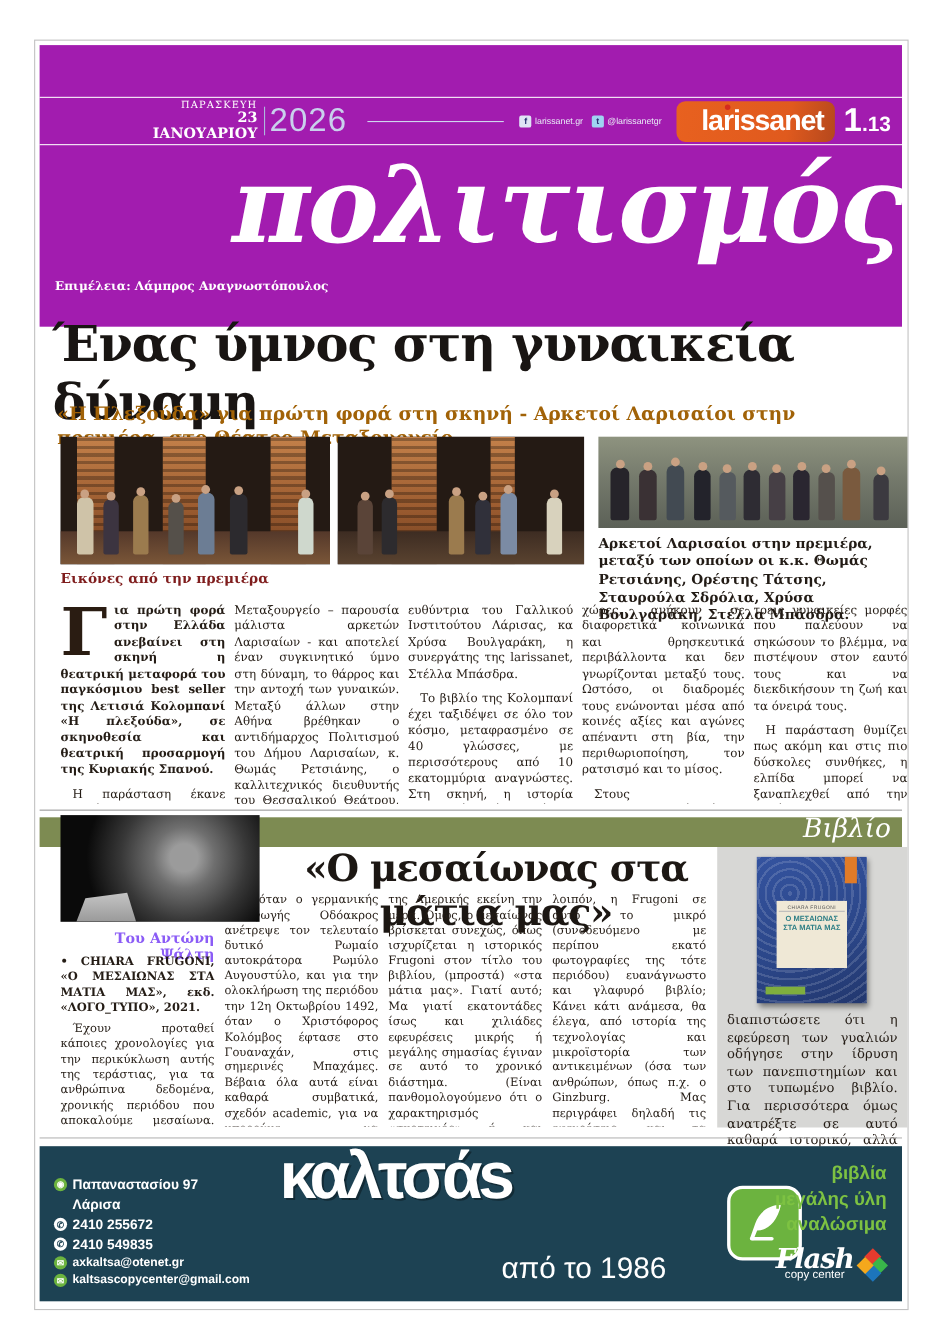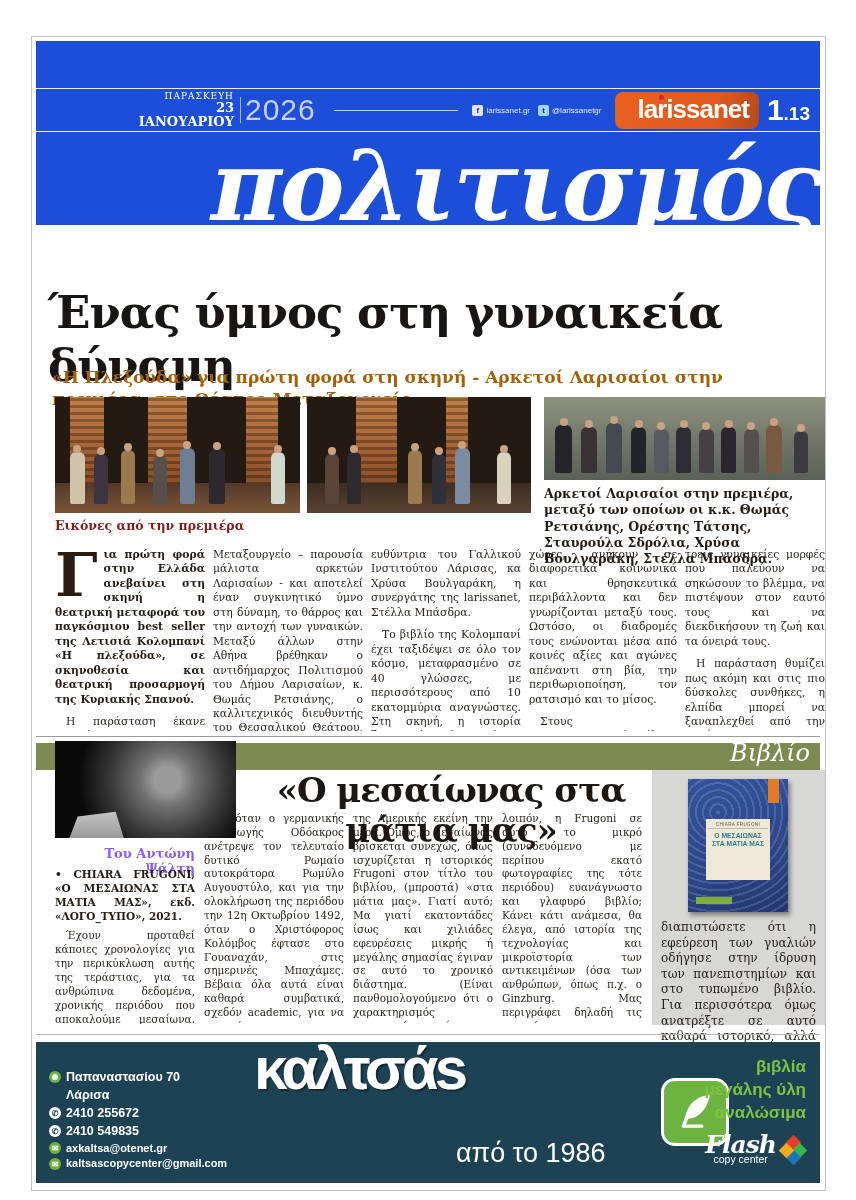--- a/index.html
+++ b/index.html
@@ -1,20 +1,20 @@
 <!DOCTYPE html>
 <html><head>
 <meta charset="utf-8">
 <style>
   html,body{margin:0;padding:0;}
   body{width:856px;height:1200px;background:#fff;font-family:"DejaVu Serif",serif;position:relative;overflow:hidden;}
   .abs{position:absolute;}
   .frame{left:31px;top:36px;width:793px;height:1153px;border:1px solid #c2c2c2;}
   
-  .hdr{left:36px;top:41px;width:784px;height:184px;background:#1d4ed8;}
+  .hdr{left:36px;top:41px;width:784px;height:256px;background:#a21caf;}
   .hline{position:absolute;left:0;width:100%;height:1px;background:#fff;opacity:.95;}
   .hdate{position:absolute;left:0;top:48px;width:100%;height:42px;display:flex;align-items:center;color:#fff;}
   .dateblock{margin-left:100px;text-align:right;line-height:1.05;font-family:"DejaVu Serif",serif;}
   .dateblock .wd{font-size:9px;letter-spacing:1px;}
   .dateblock .dm{font-size:13px;font-weight:bold;}
   .yearwrap{display:flex;align-items:center;margin-left:6px;}
   .ybar{width:1px;height:26px;background:#aeb6dd;margin-right:4px;}
   .year{font-size:30px;color:#c9d0ec;font-family:"Liberation Sans",sans-serif;font-weight:300;letter-spacing:1px;}
   .hrule{height:1px;background:#cfd5ee;width:150px;margin:0 14px 0 18px;}
   .social{display:flex;align-items:center;gap:8px;font-family:"Liberation Sans",sans-serif;font-size:8px;color:#e8ebf7;}
@@ -244,21 +244,21 @@
     <i class="greenchip"></i>
   </div>
   <div class="paneltext">διαπιστώσετε ότι η εφεύρεση των γυαλιών οδήγησε στην ίδρυση των πανεπιστημίων και στο τυπωμένο βιβλίο. Για περισσότερα όμως ανατρέξτε σε αυτό καθαρά ιστορικό, αλλά και απολαυστικό βιβλίο.</div>
 </div>
 
 <div class="abs sep2"></div>
 <div class="abs ad">
   <div class="adinfo">
     <div class="row">
         <span class="ic g">◉</span>
-        <span>Παπαναστασίου 70</span>
+        <span>Παπαναστασίου 97</span>
       </div>
     <div class="row indent2">
         <span>Λάρισα</span>
       </div>
     <div class="row">
         <span class="ic">✆</span>
         <span>2410 255672</span>
       </div>
     <div class="row">
         <span class="ic">✆</span>

